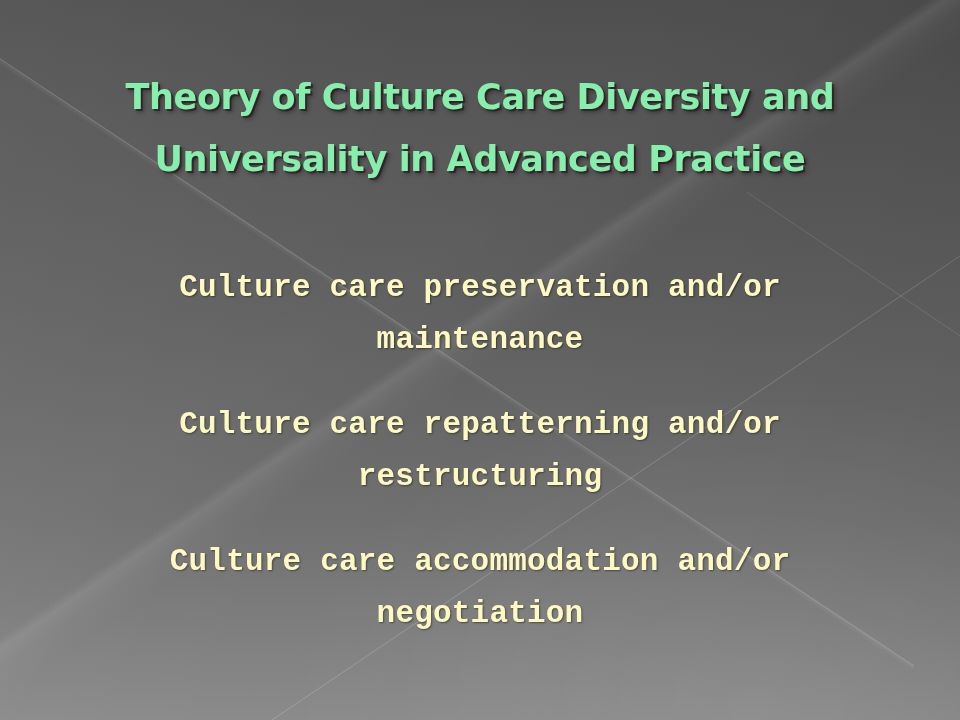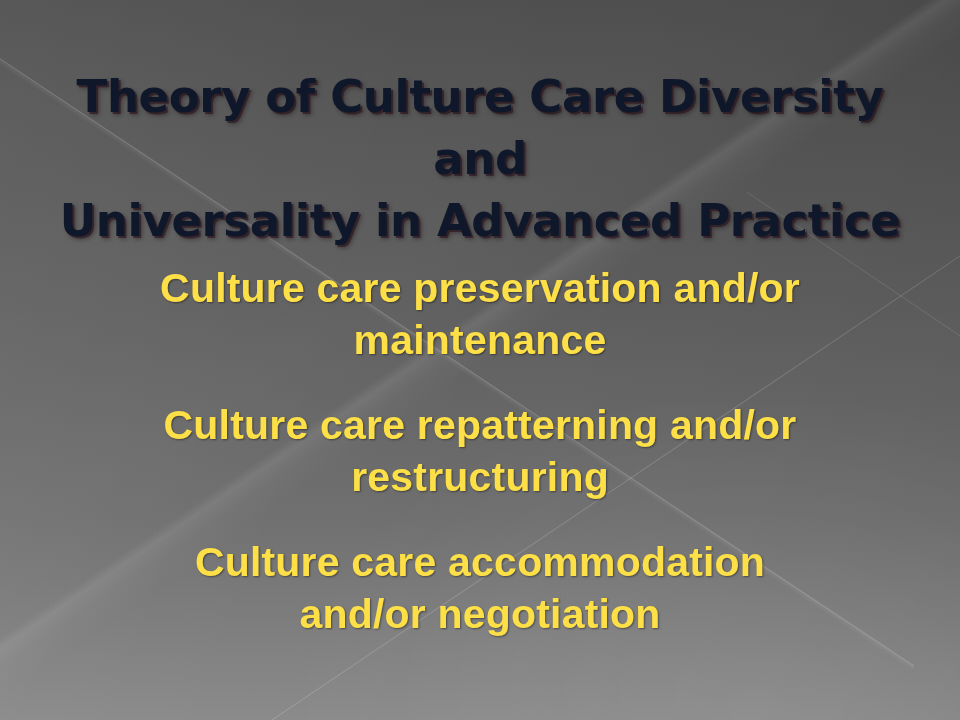--- a/index.html
+++ b/index.html
@@ -136,44 +136,44 @@
   }
 
   .slide-title {
     position: absolute;
     left: 26px;
     top: 66px;
     width: 908px;
     text-align: center;
     font-family: "DejaVu Sans", sans-serif;
     font-weight: bold;
-    font-size: 45px;
+    font-size: 35px;
     line-height: 62px;
     letter-spacing: -0.4px;
-    color: #0f172a;
+    color: #86efac;
     text-shadow:
        2px 2px 0 rgba(40,12,22,0.55),
        3px 3px 4px rgba(20,6,12,0.40);
     white-space: pre-line;
   }
 
   .body-block {
     position: absolute;
     left: 128px;
     top: 262px;
     width: 704px;
   }
 
   .body-line {
     text-align: center;
-    font-family: Liberation Sans, sans-serif;
+    font-family: Liberation Mono, monospace;
     font-weight: bold;
-    font-size: 41px;
+    font-size: 31px;
     line-height: 52px;
-    color: #fde047;
+    color: #fef9c3;
     text-shadow: 1px 1px 2px rgba(0,0,0,0.42);
     letter-spacing: 0.2px;
   }
 
   .body-line + .body-line {
     margin-top: 33px;
   }
 </style>
 </head>
 <body>

